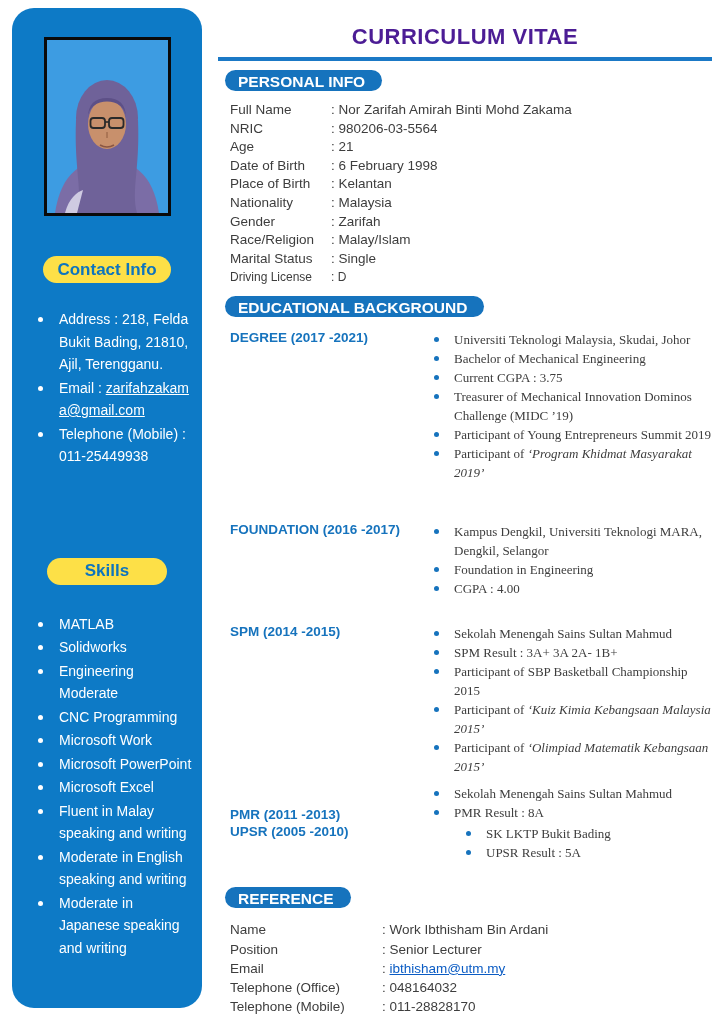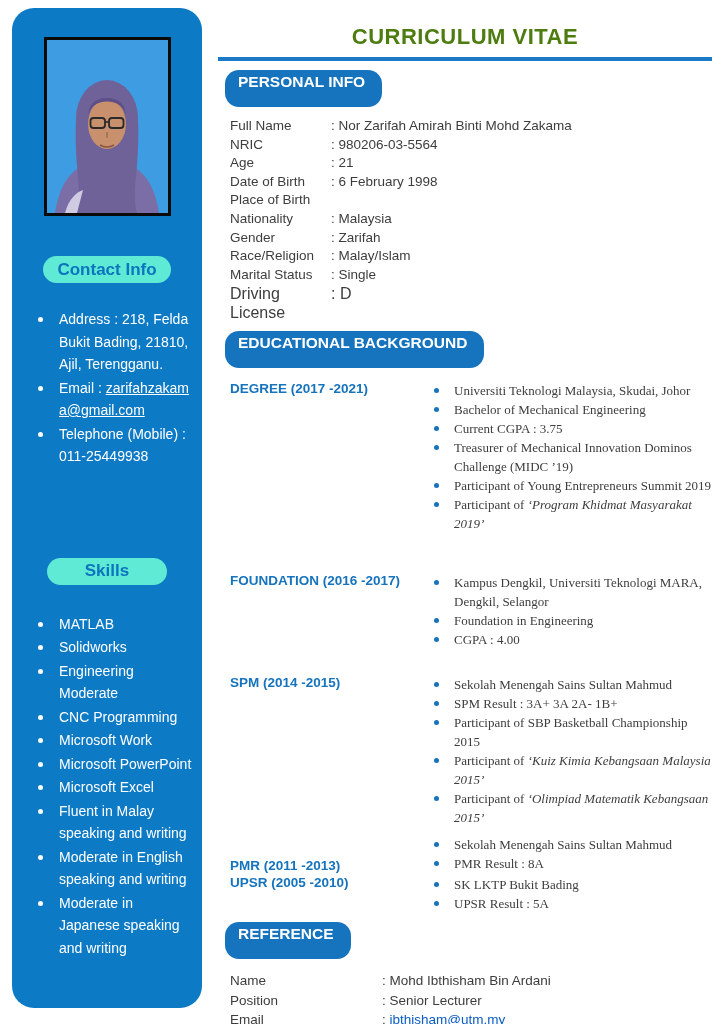--- a/index.html
+++ b/index.html
@@ -25,21 +25,21 @@
   .photo-frame {
     width: 127px; height: 179px;
     margin: 29px auto 0 auto;
     border: 3px solid #0a0a0a;
     background: #3d9ce2;
   }
   .photo-frame svg { display: block; }
   .side-pill {
     width: 128px; height: 27px;
     margin: 40px auto 0 auto;
-    background: #5eead4;
+    background: #fde047;
     border-radius: 14px;
     color: #0d74be;
     font-size: 17px; font-weight: bold;
     display: flex; align-items: center; justify-content: center;
   }
   .side-pill.skills-pill { margin-top: 90px; width: 120px; }
   .side-list {
     list-style: none;
     margin: 25px 10px 0 20px;
     font-size: 14px;
@@ -67,60 +67,60 @@
 
   
   .main {
     position: absolute;
     left: 218px; top: 0;
     width: 494px;
   }
   .page-title {
     margin-top: 24px;
     text-align: center;
-    color: #4d7c0f;
+    color: #4c1d95;
     font-size: 22px;
     font-weight: bold;
     letter-spacing: 0.5px;
   }
   .title-rule {
     margin-top: 7px;
     height: 4px;
     background: #1b79c6;
   }
   .section-pill {
     display: inline-block;
     margin-top: 9px;
     margin-left: 7px;
     background: #1673bd;
     color: #ffffff;
     font-size: 15.5px;
     font-weight: bold;
-    padding: 3px 17px 16px 13px;
+    padding: 3px 17px 0 13px;
     border-radius: 14px;
   }
 
   
   .info-table { margin: 10px 0 0 12px; }
   .info-row { display: flex; line-height: 18.6px; font-size: 13.5px; }
-  .info-row.small { font-size: 16px; line-height: 19px; }
+  .info-row.small { font-size: 12px; line-height: 19px; }
   .info-label { width: 101px; flex: 0 0 101px; }
   .info-value { flex: 1; }
   .ref-table { margin: 12px 0 0 12px; }
   .ref-table .info-row { line-height: 19.2px; }
   .ref-table .info-label { width: 152px; flex: 0 0 152px; }
   .blue-link { color: #0b5cc4; text-decoration: underline; }
 
   
   .edu-entries { margin: 13px 0 0 12px; }
   .edu-entry { display: flex; margin-bottom: 40px; }
   .edu-entry:nth-child(2) { margin-bottom: 26px; }
   .edu-entry:nth-child(3) { margin-bottom: 8px; }
   .edu-entry:nth-child(4) { margin-bottom: 2px; align-items: flex-end; }
-  .edu-entry:nth-child(5) { margin-bottom: 0; }
+  .edu-entry:nth-child(5) { margin-bottom: 16px; gap: 32px; }
   .edu-label {
     flex: 0 0 200px;
     color: #1673bd;
     font-size: 13.5px;
     font-weight: bold;
   }
   .edu-bullets { list-style: none; flex: 1; }
   .edu-bullets li {
     position: relative;
     padding-left: 24px;
@@ -223,20 +223,21 @@
       <div class="info-row">
           <span class="info-label">Age</span>
           <span class="info-value">: 21</span>
         </div>
       <div class="info-row">
           <span class="info-label">Date of Birth</span>
           <span class="info-value">: 6 February 1998</span>
         </div>
       <div class="info-row">
           <span class="info-label">Place of Birth</span>
+          <span class="info-value">: Kelantan</span>
         </div>
       <div class="info-row">
           <span class="info-label">Nationality</span>
           <span class="info-value">: Malaysia</span>
         </div>
       <div class="info-row">
           <span class="info-label">Gender</span>
           <span class="info-value">: Zarifah</span>
         </div>
       <div class="info-row">
@@ -309,21 +310,21 @@
 
     </div>
 
     
     <div class="section-pill">
       <span>REFERENCE</span>
     </div>
     <div class="ref-table">
       <div class="info-row">
           <span class="info-label">Name</span>
-          <span class="info-value">: Mohd Ibthisham Bin Ardani</span>
+          <span class="info-value">: Work Ibthisham Bin Ardani</span>
         </div>
       <div class="info-row">
           <span class="info-label">Position</span>
           <span class="info-value">: Senior Lecturer</span>
         </div>
       <div class="info-row">
           <span class="info-label">Email</span>
           <span class="info-value"><span>: </span><a href="#" class="blue-link">ibthisham@utm.my</a></span>
         </div>
       <div class="info-row">

